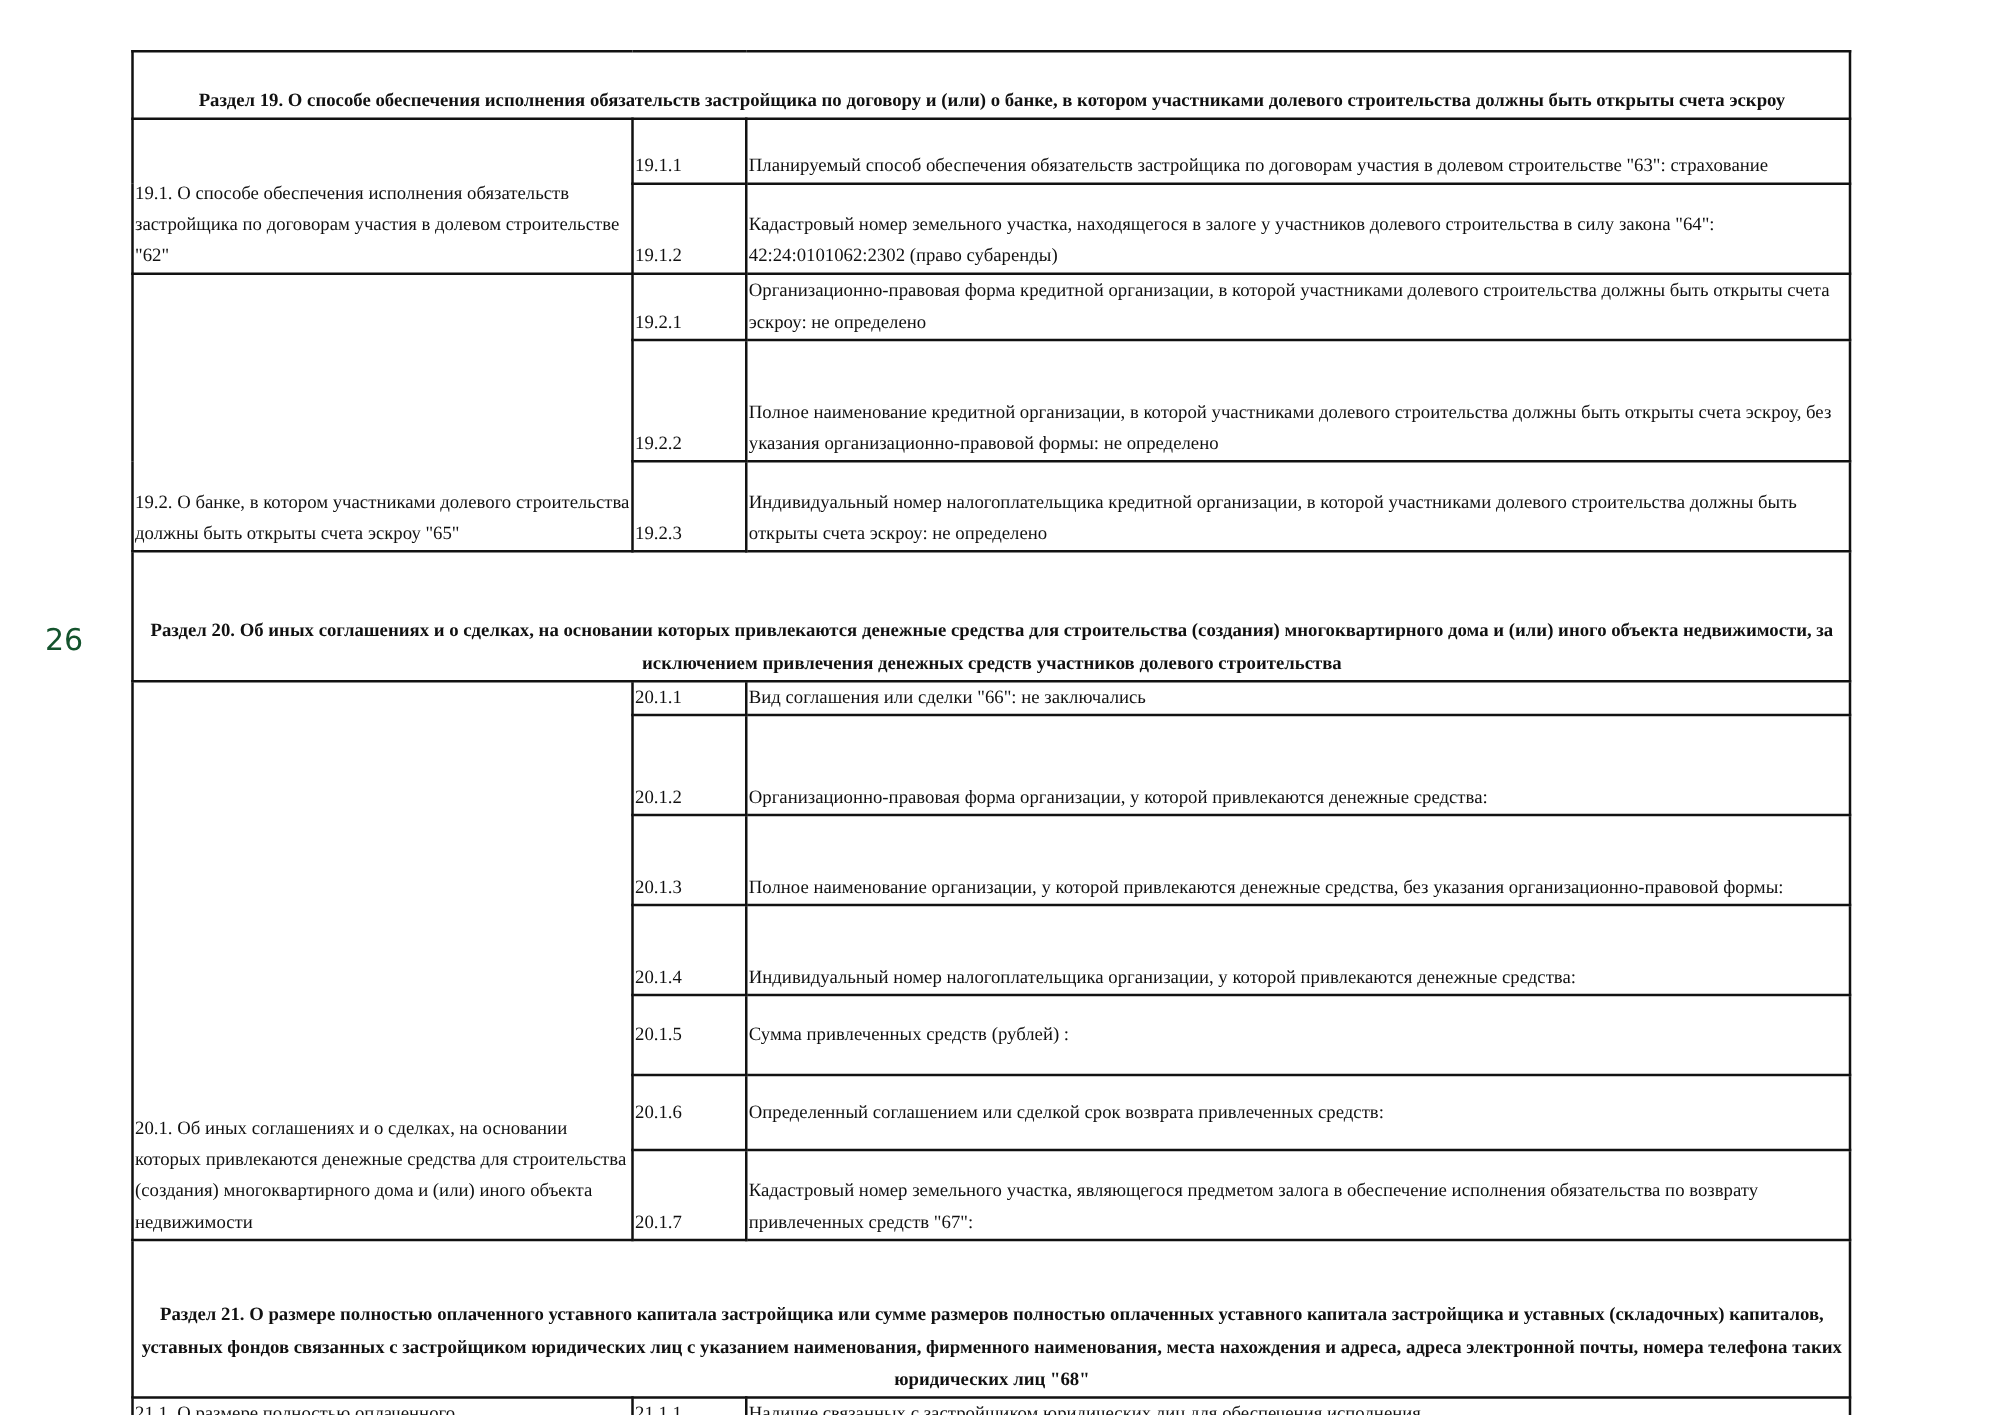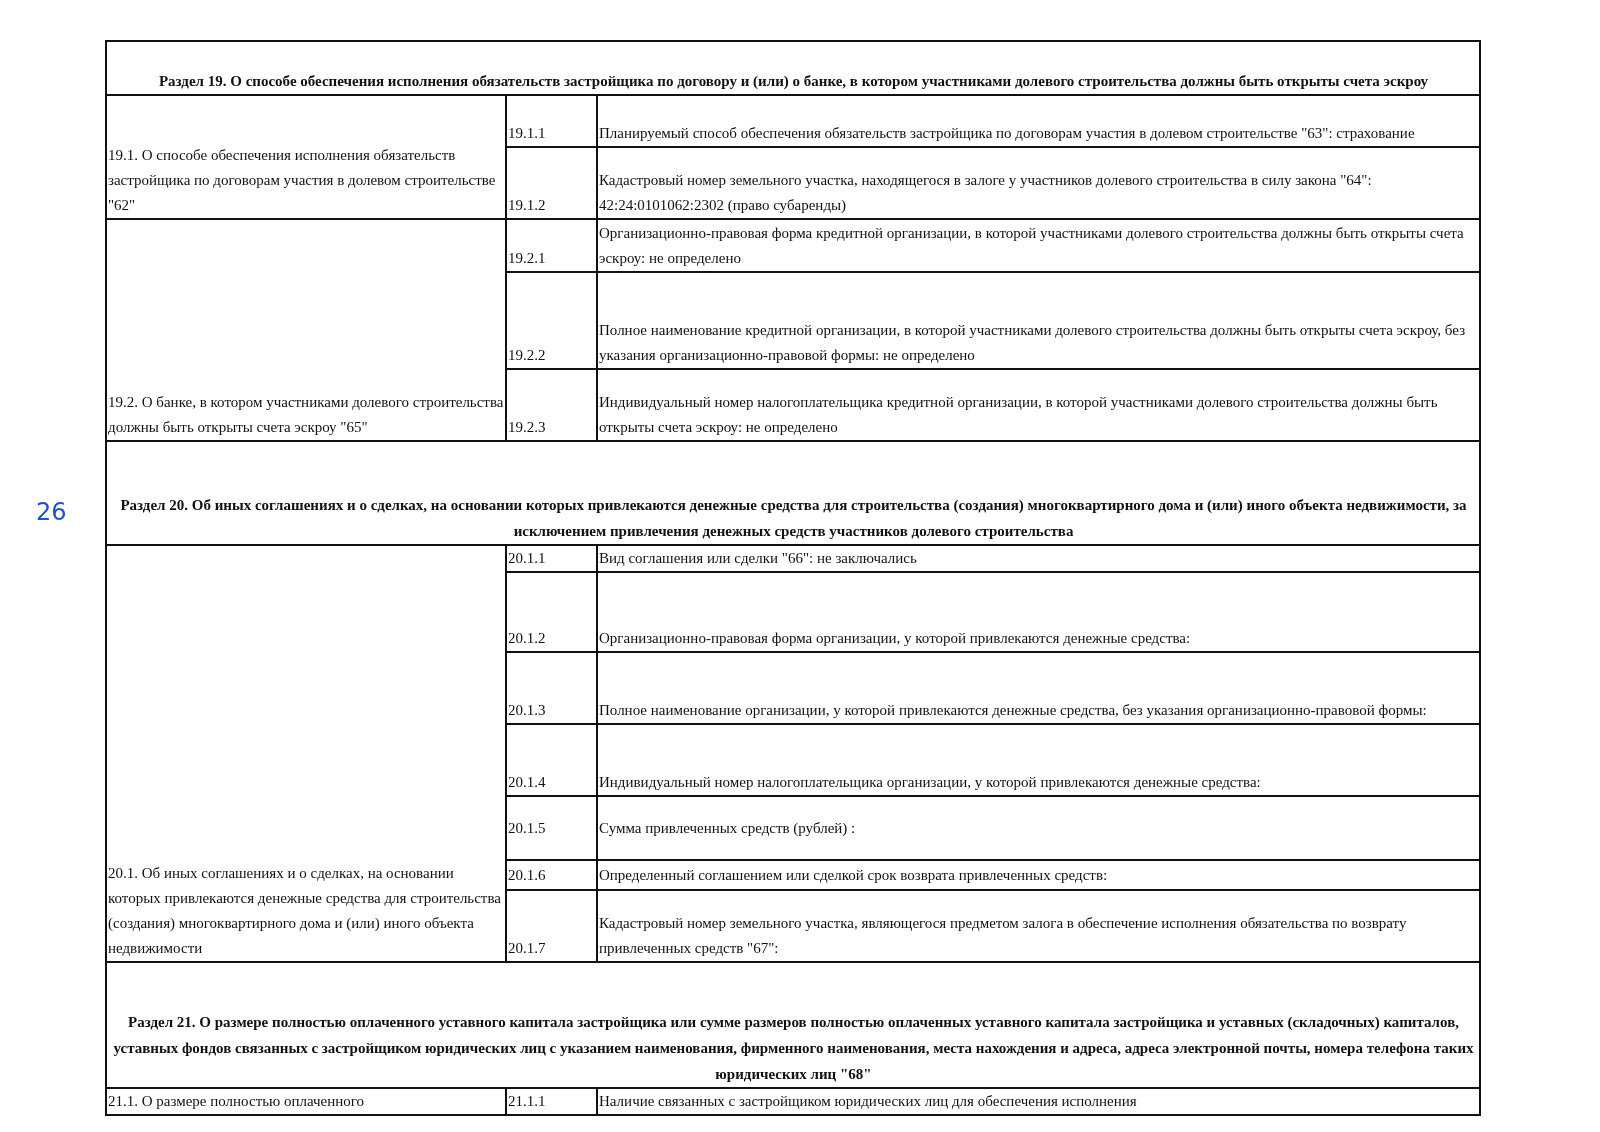--- a/index.html
+++ b/index.html
@@ -1,19 +1,19 @@
 <!DOCTYPE html>
 <html><head>
 <meta charset="utf-8">
 <style>
   html, body { margin: 0; padding: 0; background: #ffffff; }
   body { width: 1600px; height: 1132px; position: relative; overflow: hidden;
          font-family: "Liberation Serif", "DejaVu Serif", serif; color: #111; }
   .page-number { position: absolute; left: 36px; top: 498px; font-family: "DejaVu Sans", sans-serif;
-                 font-size: 24px; color: #1d4ed8; }
+                 font-size: 24px; color: #14532d; }
   table.doc { position: absolute; left: 105px; top: 40px; width: 1374px; border-collapse: collapse;
               table-layout: fixed; font-size: 15px; line-height: 25px; }
   table.doc td { border: 2px solid #111; padding: 0 0 0 1px; vertical-align: bottom; }
   td.sec { font-weight: bold; text-align: center; padding: 1px 4px 0 4px; vertical-align: top; line-height: 26px; }
   td.sub { vertical-align: bottom; padding-bottom: 1px; }
   td.code { vertical-align: bottom; padding-bottom: 1px; }
   td.text { vertical-align: bottom; padding-bottom: 1px; }
 </style>
 </head>
 <body>
@@ -71,21 +71,21 @@
       <td class="text">Полное наименование организации, у которой привлекаются денежные средства, без указания организационно-правовой формы:</td>
     </tr>
     <tr style="height:72px">
       <td class="code">20.1.4</td>
       <td class="text">Индивидуальный номер налогоплательщика организации, у которой привлекаются денежные средства:</td>
     </tr>
     <tr style="height:64px">
       <td class="code" style="vertical-align:middle">20.1.5</td>
       <td class="text" style="vertical-align:middle">Сумма привлеченных средств (рублей) :</td>
     </tr>
-    <tr style="height:30px">
+    <tr style="height:60px">
       <td class="code" style="vertical-align:middle">20.1.6</td>
       <td class="text" style="vertical-align:middle">Определенный соглашением или сделкой срок возврата привлеченных средств:</td>
     </tr>
     <tr style="height:72px">
       <td class="code">20.1.7</td>
       <td class="text">Кадастровый номер земельного участка, являющегося предметом залога в обеспечение исполнения обязательства по возврату привлеченных средств "67":</td>
     </tr>
 
     <tr style="height:126px">
       <td class="sec" colspan="3">Раздел 21. О размере полностью оплаченного уставного капитала застройщика или сумме размеров полностью оплаченных уставного капитала застройщика и уставных (складочных) капиталов, уставных фондов связанных с застройщиком юридических лиц с указанием наименования, фирменного наименования, места нахождения и адреса, адреса электронной почты, номера телефона таких юридических лиц "68"</td>

